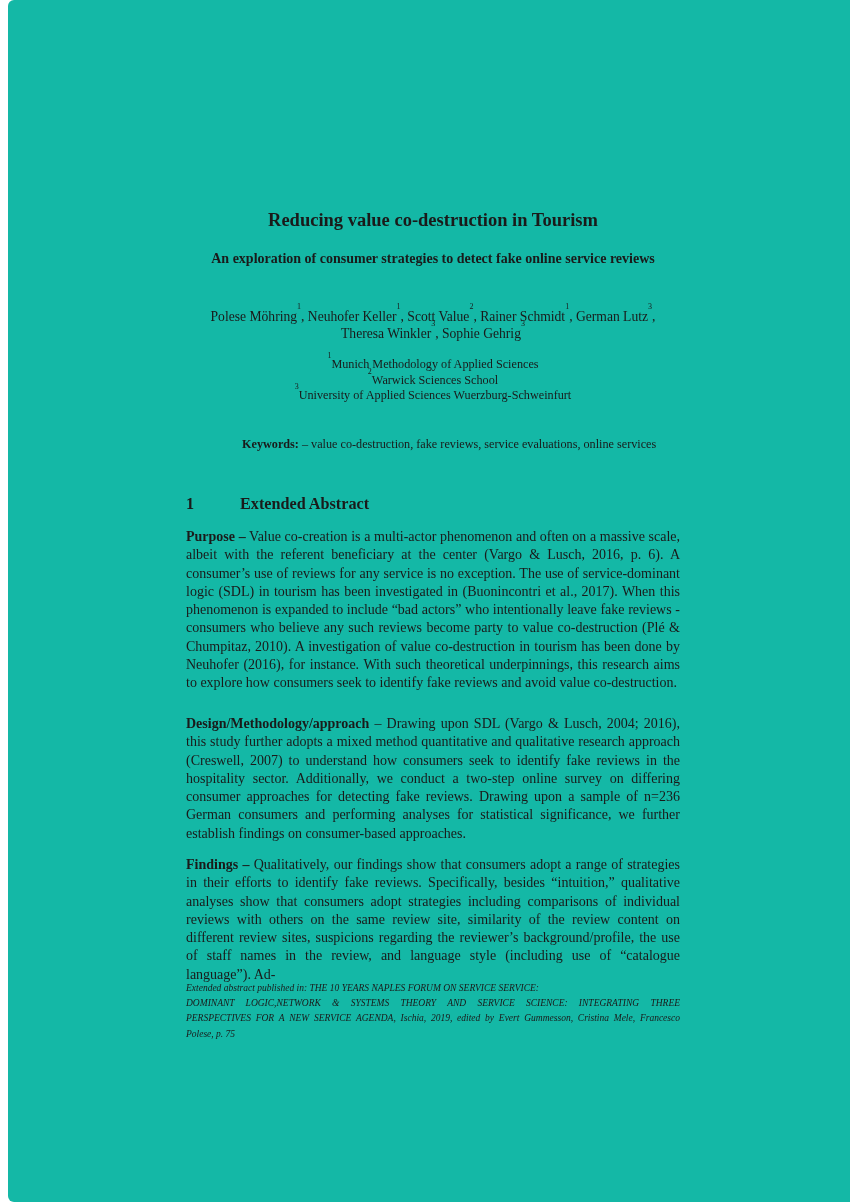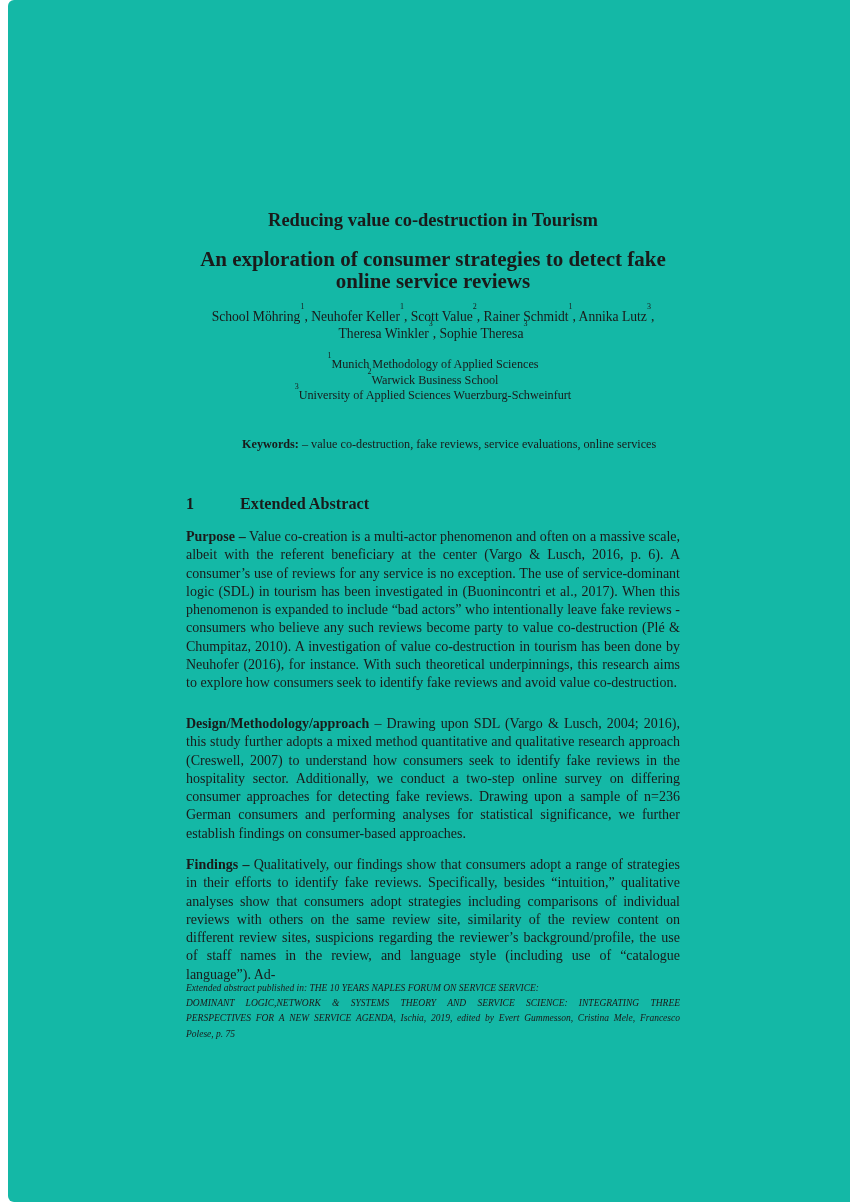--- a/index.html
+++ b/index.html
@@ -31,21 +31,21 @@
       font-size: 18.5px;
       line-height: 22px;
       margin: 0;
     }
     .subtitle {
       position: absolute;
       left: 180px; width: 490px;
       top: 248px;
       text-align: center;
       font-weight: bold;
-      font-size: 21px;
+      font-size: 14px;
       line-height: 22px;
       margin: 0;
     }
     .authors {
       position: absolute;
       left: 178px; width: 494px;
       top: 308px;
       text-align: center;
       font-size: 13.6px;
       line-height: 17px;
@@ -120,32 +120,32 @@
 </head>
 <body>
 
 <div class="page">
 
   <h1 class="title">Reducing value co-destruction in Tourism</h1>
 
   <h2 class="subtitle">An exploration of consumer strategies to detect fake online service reviews</h2>
 
   <p class="authors">
-    <span><span>School Möhring</span><sup>1</sup></span>,
+    <span><span>Polese Möhring</span><sup>1</sup></span>,
     <span><span>Neuhofer Keller</span><sup>1</sup></span>,
     <span><span>Scott Value</span><sup>2</sup></span>,
     <span><span>Rainer Schmidt</span><sup>1</sup></span>,
-    <span><span>Annika Lutz</span><sup>3</sup></span>,<br>
+    <span><span>German Lutz</span><sup>3</sup></span>,<br>
     <span><span>Theresa Winkler</span><sup>3</sup></span>,
-    <span><span>Sophie Theresa</span><sup>3</sup></span>
+    <span><span>Sophie Gehrig</span><sup>3</sup></span>
   </p>
 
   <div class="affiliations">
     <div><sup>1</sup><span>Munich Methodology of Applied Sciences</span></div>
-    <div><sup>2</sup><span>Warwick Business School</span></div>
+    <div><sup>2</sup><span>Warwick Sciences School</span></div>
     <div><sup>3</sup><span>University of Applied Sciences Wuerzburg-Schweinfurt</span></div>
   </div>
 
   <p class="keywords">
     <b>Keywords:</b><span> – value co-destruction, fake reviews, service evaluations, online services</span>
   </p>
 
   <h3 class="section-heading">
     <span class="section-number">1</span>
     <span>Extended Abstract</span>

